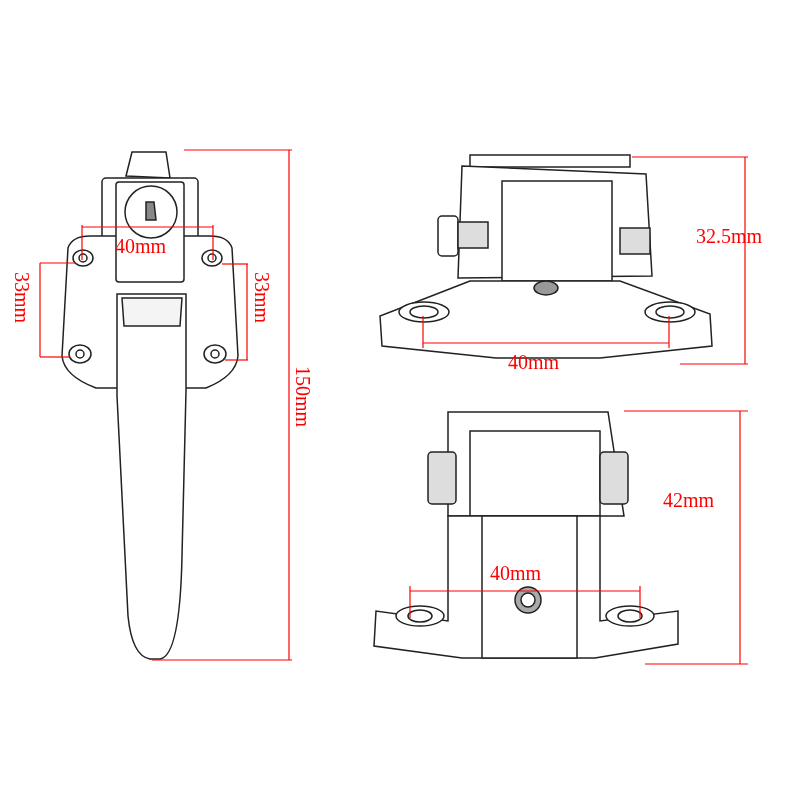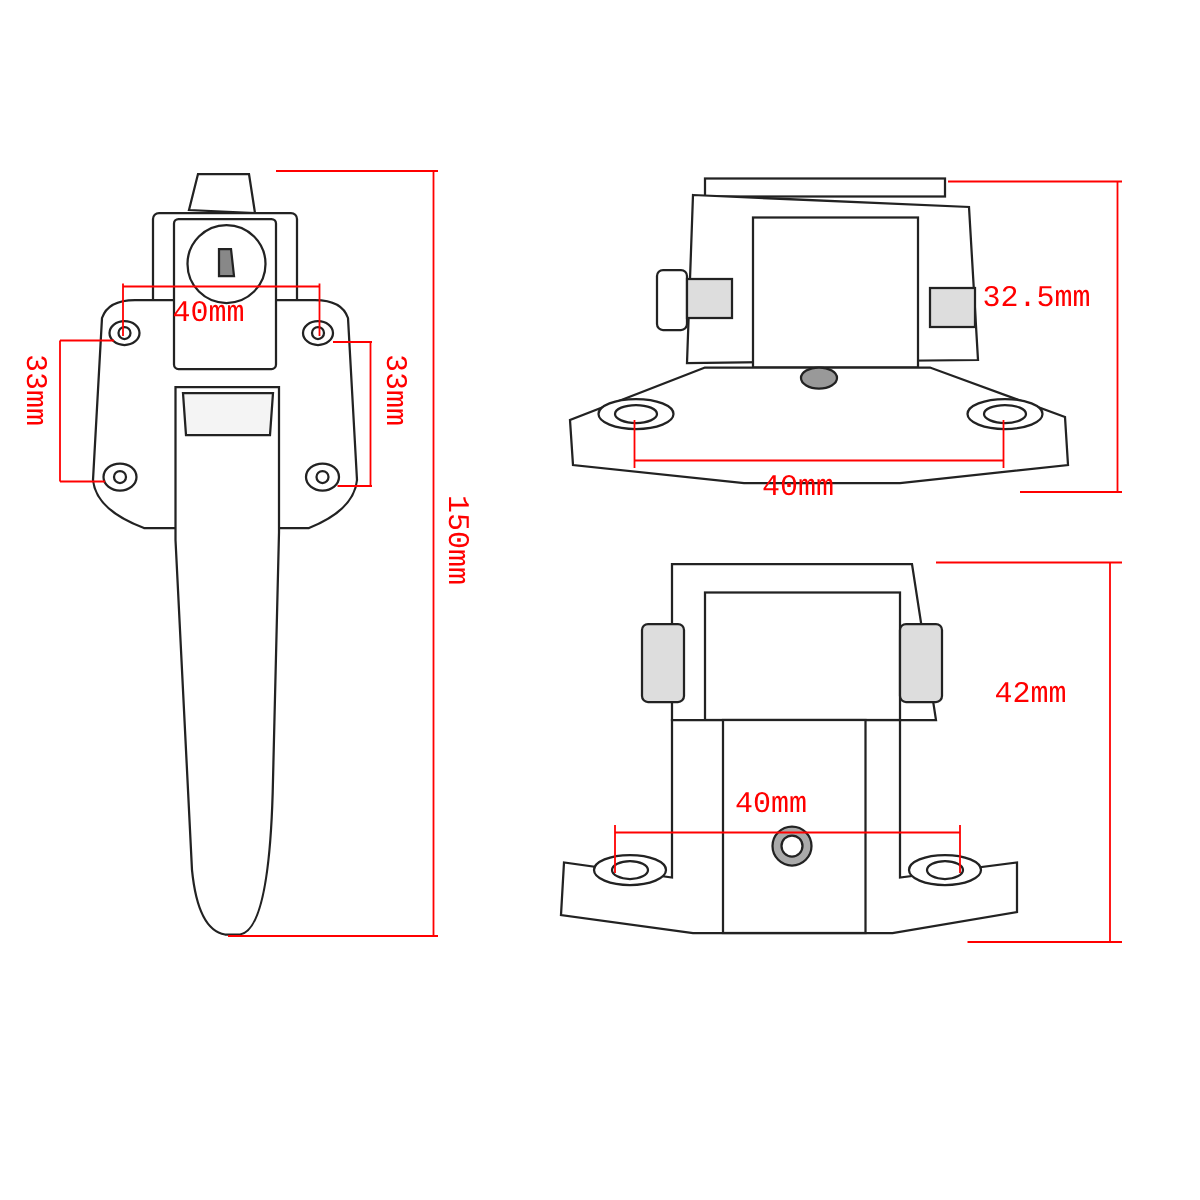--- a/index.html
+++ b/index.html
@@ -1,16 +1,16 @@
 <!DOCTYPE html>
 <html><head>
 <meta charset="utf-8">
 <style>
   html, body { margin: 0; padding: 0; background: #ffffff; }
-  #canvas { position: relative; width: 800px; height: 724px; background: #ffffff; overflow: hidden; font-family: Liberation Mono, monospace; }
+  #canvas { position: relative; width: 800px; height: 724px; background: #ffffff; overflow: hidden; font-family: Liberation Serif, serif; margin-top: 36px; }
   svg { position: absolute; left: 0; top: 0; }
   .dim-label { position: absolute; color: #ff0000; font-size: 20px; line-height: 1; white-space: nowrap; }
   .rot90 { transform-origin: 0 0; transform: rotate(90deg); }
 </style>
 </head>
 <body>
 
 <div id="canvas">
   <svg width="800" height="800" viewBox="0 0 800 800">
 
@@ -98,17 +98,17 @@
       <line x1="740" y1="375" x2="740" y2="628"></line>
     </g>
   </svg>
 
   <span class="dim-label" style="left:115px; top:200px;">40mm</span>
   <span class="dim-label rot90" style="left:32px; top:236px;">33mm</span>
   <span class="dim-label rot90" style="left:272px; top:236px;">33mm</span>
   <span class="dim-label rot90" style="left:313px; top:330px;">150mm</span>
 
   <span class="dim-label" style="left:508px; top:316px;">40mm</span>
-  <span class="dim-label" style="left:655px; top:190px;">32.5mm</span>
+  <span class="dim-label" style="left:696px; top:190px;">32.5mm</span>
 
   <span class="dim-label" style="left:490px; top:527px;">40mm</span>
   <span class="dim-label" style="left:663px; top:454px;">42mm</span>
 </div>
 
 </body></html>

